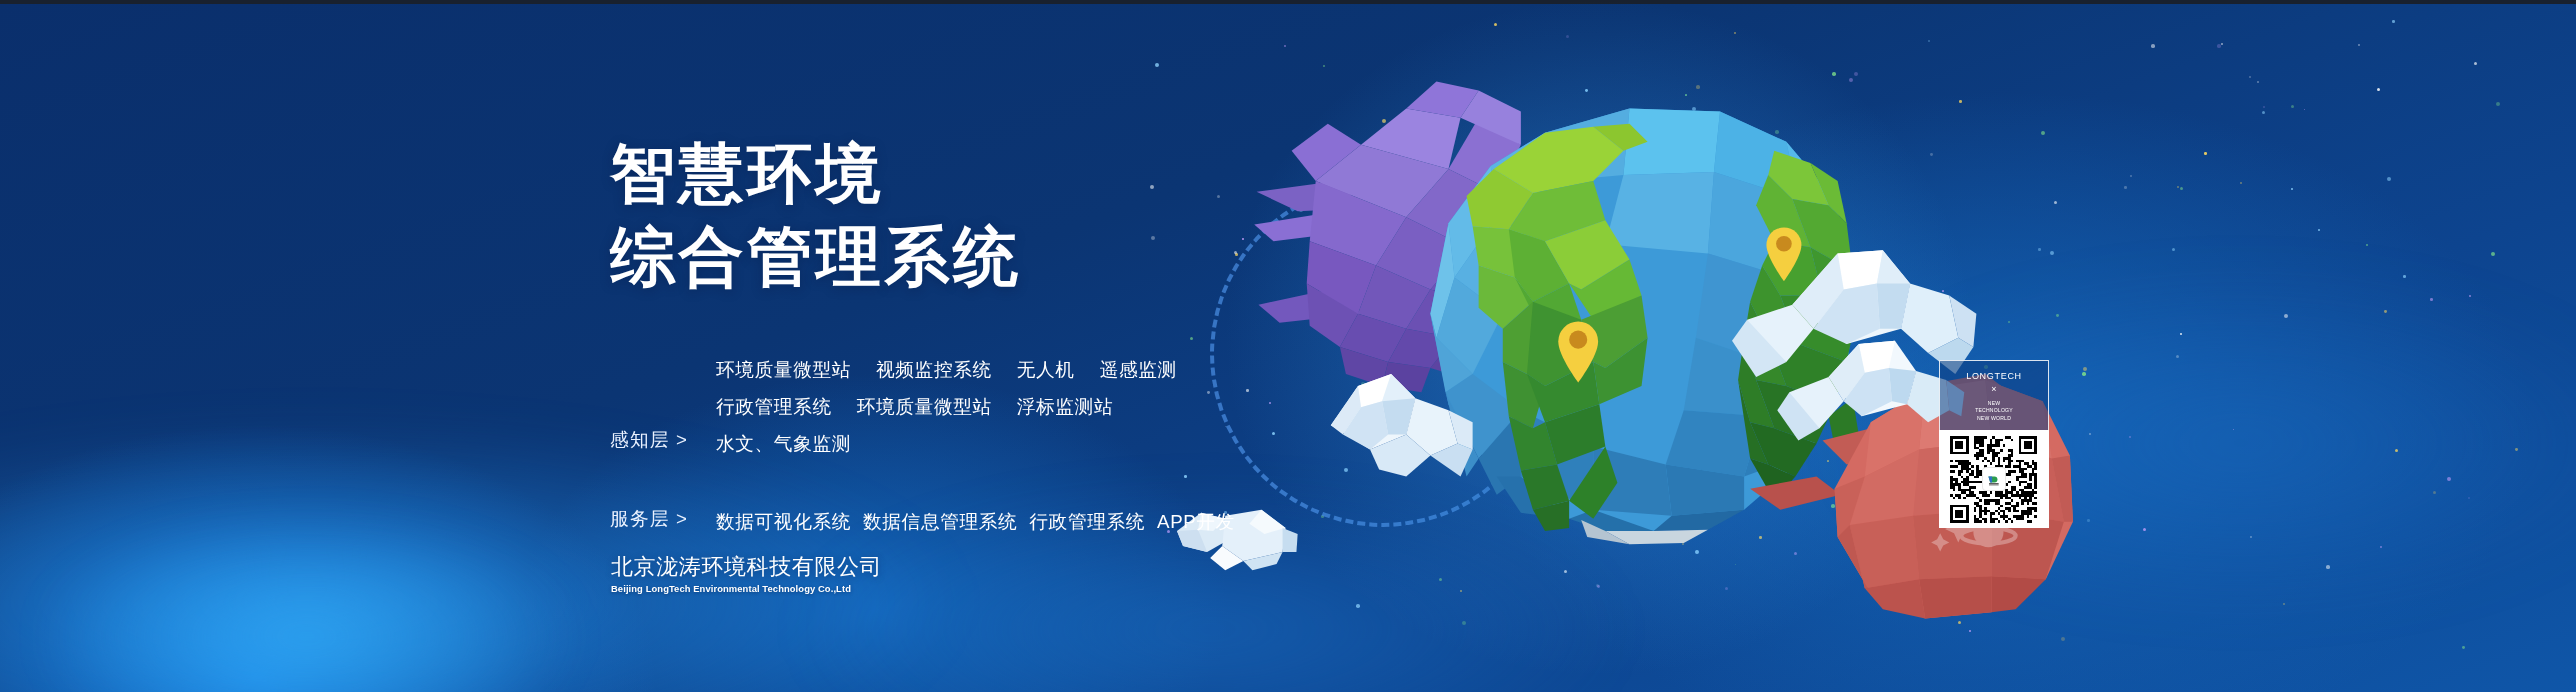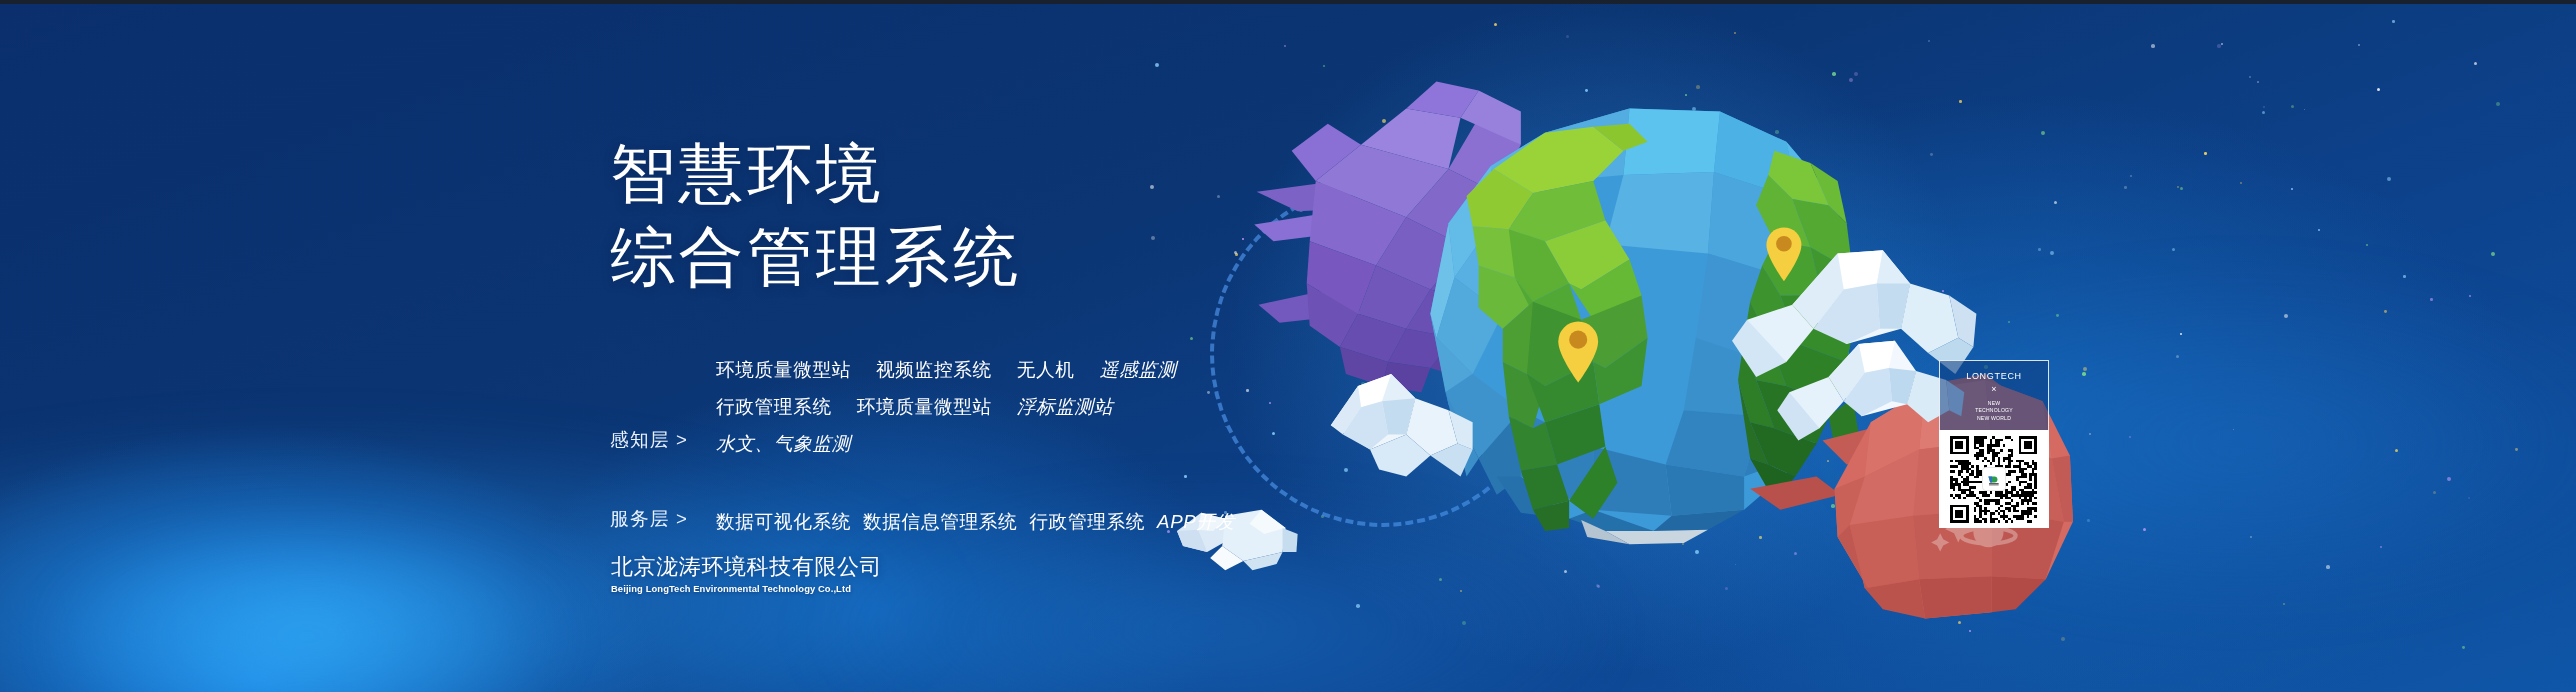--- a/index.html
+++ b/index.html
@@ -66,21 +66,21 @@
   .copy{
     position:absolute;
     left:610px;top:132px;
     width:857px;
   }
   .headline{
     color:#ffffff;
     font-size:65px;
     line-height:1.28;
     letter-spacing:3.6px;
-    font-weight:400;
+    font-weight:700;
     margin:0;
     text-shadow:0 1.8px 11px rgba(0,20,60,.35);
   }
   .headline .l2{display:block;}
 
   .layers{margin-top:63px;}
   .layer-row{display:flex;align-items:flex-end;}
   .layer-row + .layer-row{margin-top:51px;}
   .layer-label{
     color:#eaf2ff;
@@ -95,21 +95,21 @@
   .layer-line{
     color:#ffffff;
     font-size:18.7px;
     letter-spacing:0.6px;
     line-height:1;
     margin-bottom:18px;
     white-space:nowrap;
   }
   .layer-line:last-child{margin-bottom:0;}
   .layer-line .it{margin-right:25px;}
-  .layer-line .it:last-child{margin-right:0;font-style:italic;}
+  .layer-line .it:last-child{margin-right:0;}
   .layer-line.tight .it{margin-right:12px;}
 
   .company{
     position:absolute;
     left:611px;top:554px;
   }
   .company-cn{
     color:#ffffff;font-size:22px;letter-spacing:0.6px;line-height:1.15;
     text-shadow:0 1.2px 7.2px rgba(0,20,60,.4);
   }

